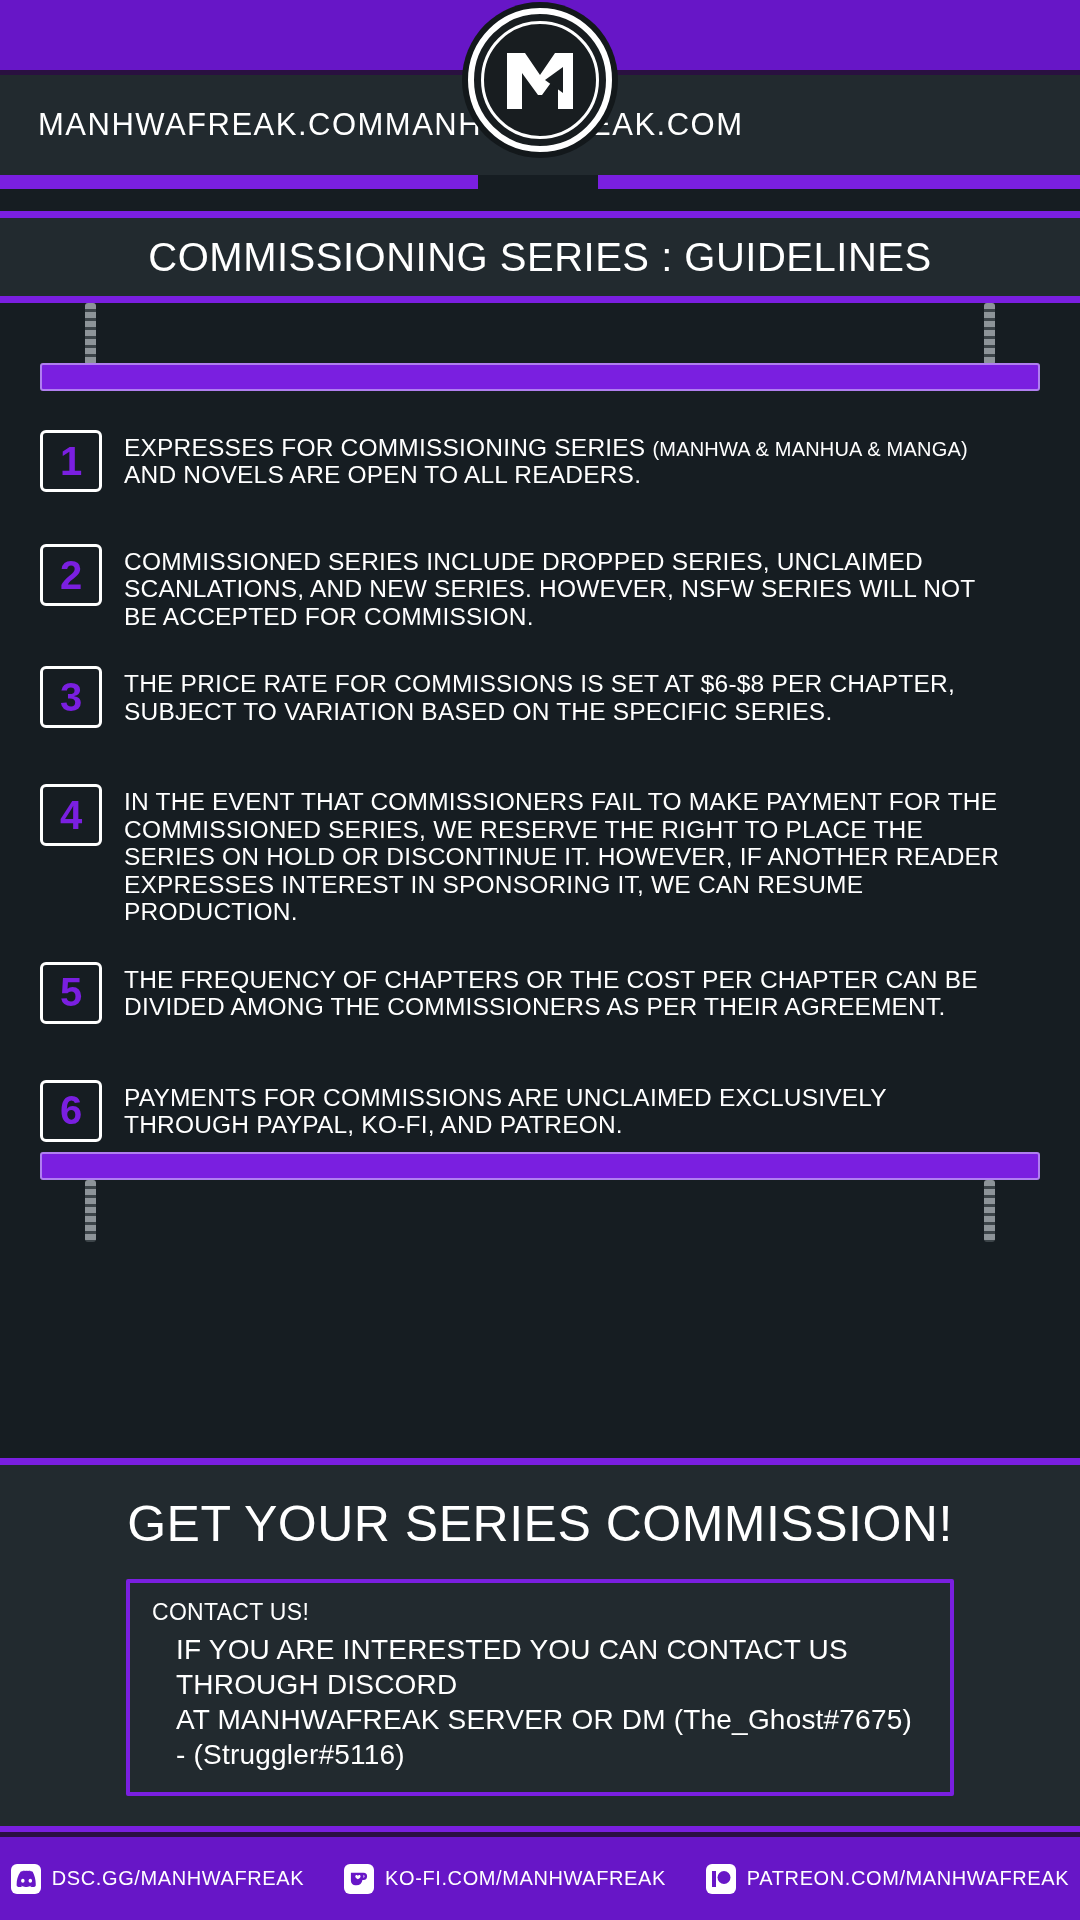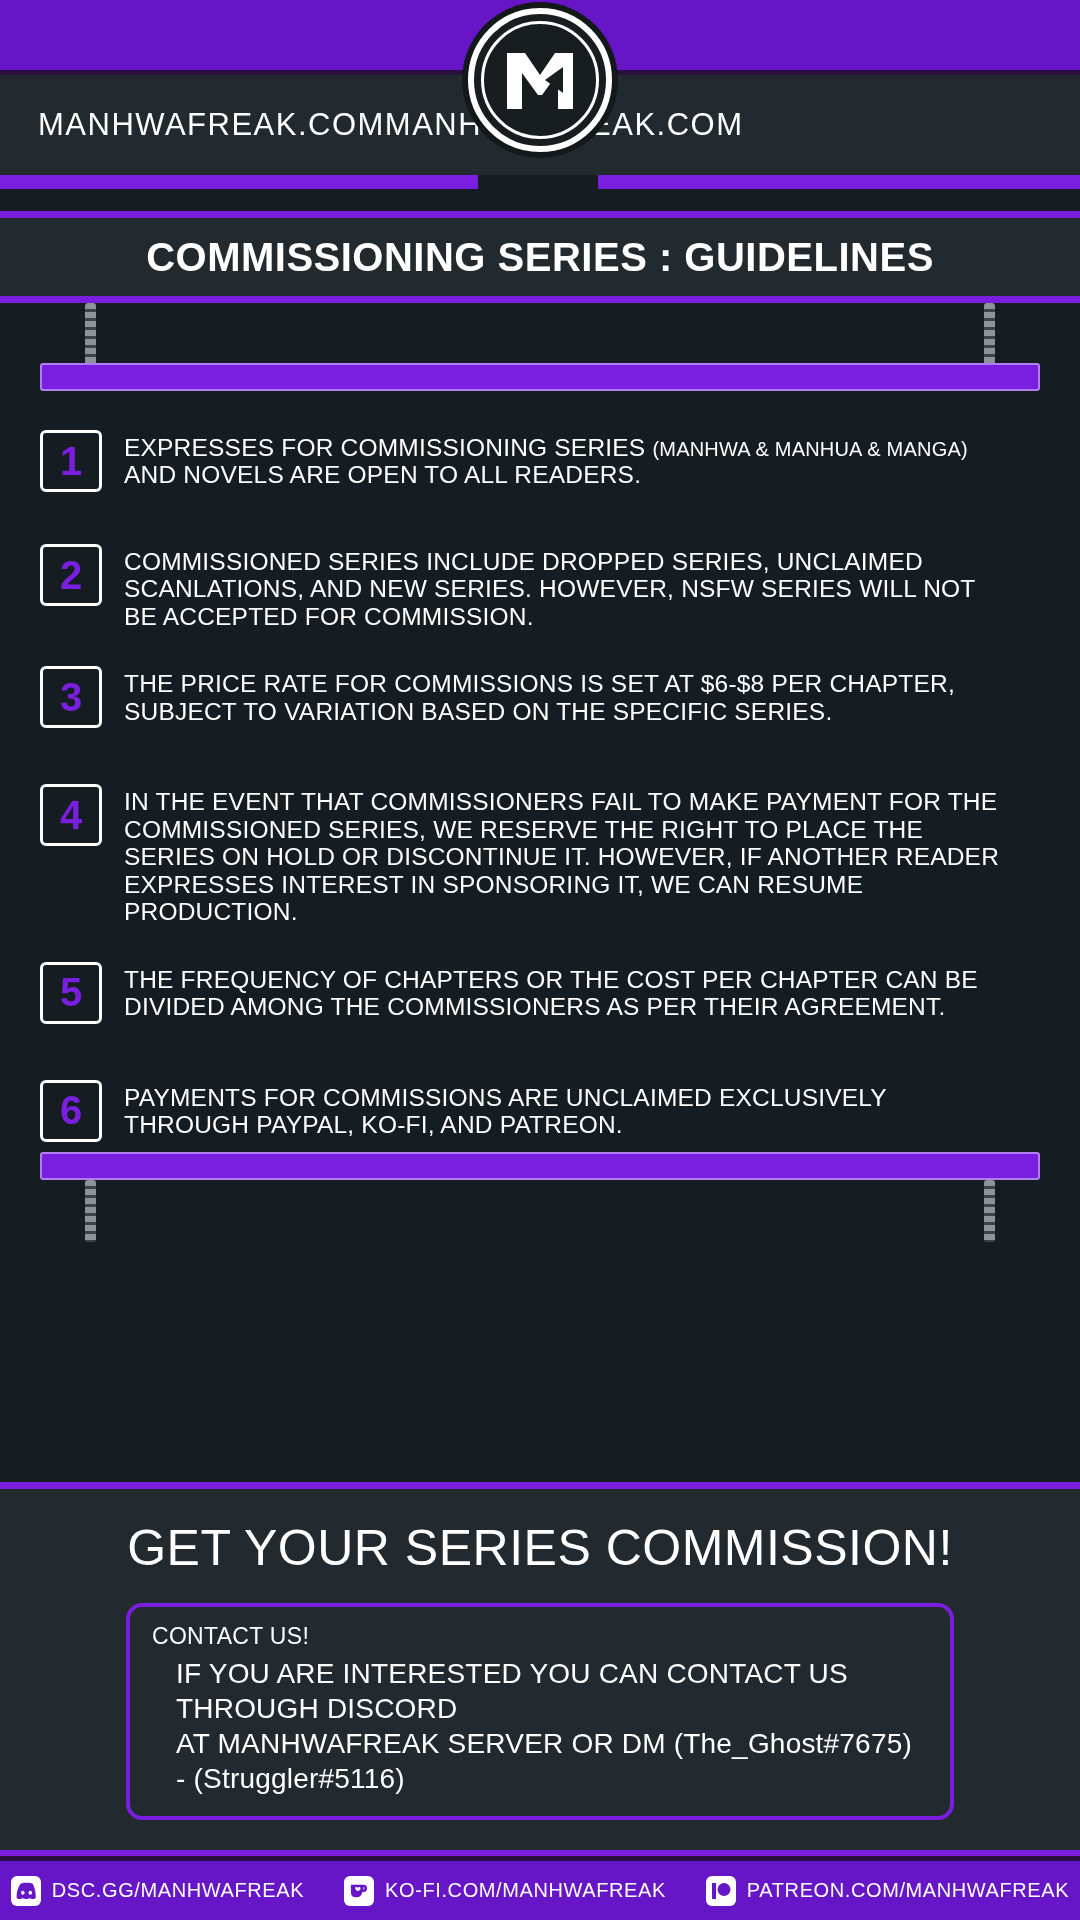--- a/index.html
+++ b/index.html
@@ -89,21 +89,21 @@
     border-bottom: 7px solid #7a1fe0;
     height: 92px;
     display: flex;
     align-items: center;
     justify-content: center;
     flex: none;
   }
   .titlewrap h1 {
     color: #ffffff;
     font-size: 40px;
-    font-weight: bold;
+    font-weight: normal;
     letter-spacing: 0.5px;
     white-space: nowrap;
   }
 
   
   .content {
     flex: 1;
     position: relative;
     background: #161d22;
     padding: 0 40px;
@@ -194,41 +194,41 @@
     color: #ffffff;
     font-size: 50px;
     font-weight: 400;
     text-align: center;
     letter-spacing: 0.5px;
     margin-bottom: 26px;
   }
   .contactbox {
     margin: 0 126px 30px 126px;
     border: 4px solid #7a1fe0;
-    border-radius: 16px;
+    border-radius: 2px;
     padding: 16px 22px 20px 22px;
   }
   .contactbox .ct-title {
     color: #ffffff;
     font-size: 23px;
     letter-spacing: 0.3px;
     margin-bottom: 6px;
   }
   .contactbox .ct-line {
     color: #ffffff;
     font-size: 28px;
     line-height: 1.25;
     letter-spacing: 0.2px;
     padding-left: 24px;
   }
 
   .bottombar {
     background: #6716c7;
     border-top: 5px solid #2a1040;
-    height: 64px;
+    height: 88px;
     display: flex;
     align-items: center;
     justify-content: center;
     gap: 40px;
     flex: none;
   }
   .social {
     display: flex;
     align-items: center;
     gap: 11px;

